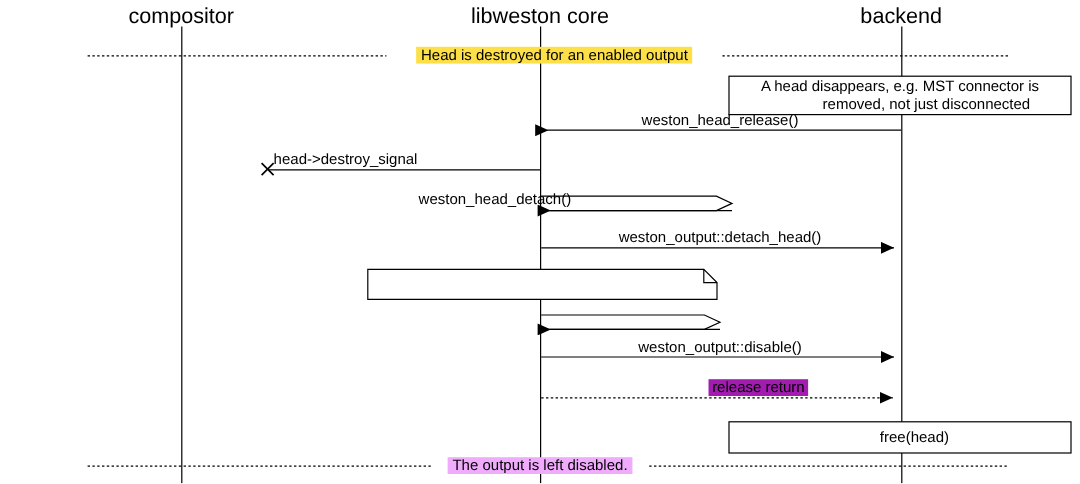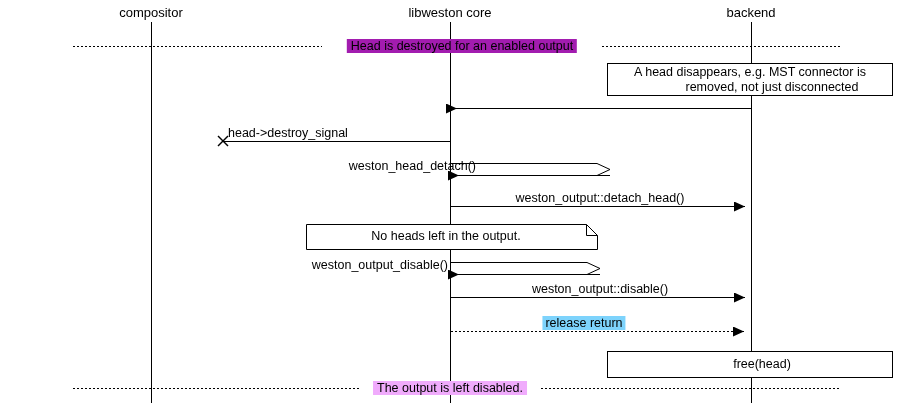--- a/index.html
+++ b/index.html
@@ -6,21 +6,21 @@
   body{
     width:900px;height:403px;background:#ffffff;
     font-family:"Liberation Sans", sans-serif;
     color:#000000;overflow:hidden;position:relative;
   }
   #diagram{position:absolute;inset:0;width:900px;height:403px;}
   .lbl{
     position:absolute;font-size:12.5px;color:#000;white-space:nowrap;
     line-height:14px;
   }
-  .hdr{font-size:13px;}
+  .hdr{font-size:18px;}
   .ctr{transform:translateX(-50%);text-align:center;}
   .rgt{transform:translateX(-100%);text-align:right;}
   .notetext{
     position:absolute;font-size:12.5px;line-height:15px;text-align:center;
     color:#000;
   }
   svg{position:absolute;left:0;top:0;}
 </style>
 </head>
 <body>
@@ -79,36 +79,35 @@
     <line x1="451" y1="331.5" x2="744" y2="331.5" stroke="#000" stroke-width="1" stroke-dasharray="2,2" marker-end="url(#ahR)"></line>
 
     <rect x="607.5" y="63.5" width="285" height="32" fill="#fff" stroke="#000" stroke-width="1"></rect>
 
     <path d="M306.5,224.5 L586.5,224.5 L597.5,235.5 L597.5,249.5 L306.5,249.5 Z" fill="#fff" stroke="#000" stroke-width="1"></path>
     <path d="M586.5,224.5 L586.5,235.5 L597.5,235.5" fill="none" stroke="#000" stroke-width="1"></path>
 
     <rect x="607.5" y="351.5" width="285" height="26" fill="#fff" stroke="#000" stroke-width="1"></rect>
   </svg>
 
-  <div class="lbl ctr" style="left:462px;top:39px;background:#a21caf;padding:0 4px;">Head is destroyed for an enabled output</div>
+  <div class="lbl ctr" style="left:462px;top:39px;background:#fde047;padding:0 4px;">Head is destroyed for an enabled output</div>
   <div class="lbl ctr" style="left:450px;top:381px;background:#f0abfc;padding:0 4px;">The output is left disabled.</div>
 
   <div class="notetext" style="left:607px;top:65px;width:286px;">A head disappears, e.g. MST connector is</div>
   <div class="notetext" style="left:607px;top:80px;width:330px;">removed, not just disconnected</div>
 
-  <div class="notetext" style="left:306px;top:229px;width:280px;">No heads left in the output.</div>
 
   <div class="notetext" style="left:607px;top:357px;width:286px;padding-left:12px;">free(head)</div>
 
+  <div class="lbl ctr" style="left:600px;top:93px;">weston_head_release()</div>
 
   <div class="lbl" style="left:228px;top:126px;">head-&gt;destroy_signal</div>
 
   <div class="lbl rgt" style="left:476px;top:159px;">weston_head_detach()</div>
 
   <div class="lbl ctr" style="left:600px;top:191px;">weston_output::detach_head()</div>
 
-  <div class="lbl rgt" style="left:448px;top:258px;">weston_output_disable()</div>
 
   <div class="lbl ctr" style="left:600px;top:282px;">weston_output::disable()</div>
 
-  <div class="lbl ctr" style="left:584px;top:316px;background:#7dd3fc;padding:0 3px;">release return</div>
+  <div class="lbl ctr" style="left:632px;top:316px;background:#a21caf;padding:0 3px;">release return</div>
 
 </div>
 
 </body></html>

